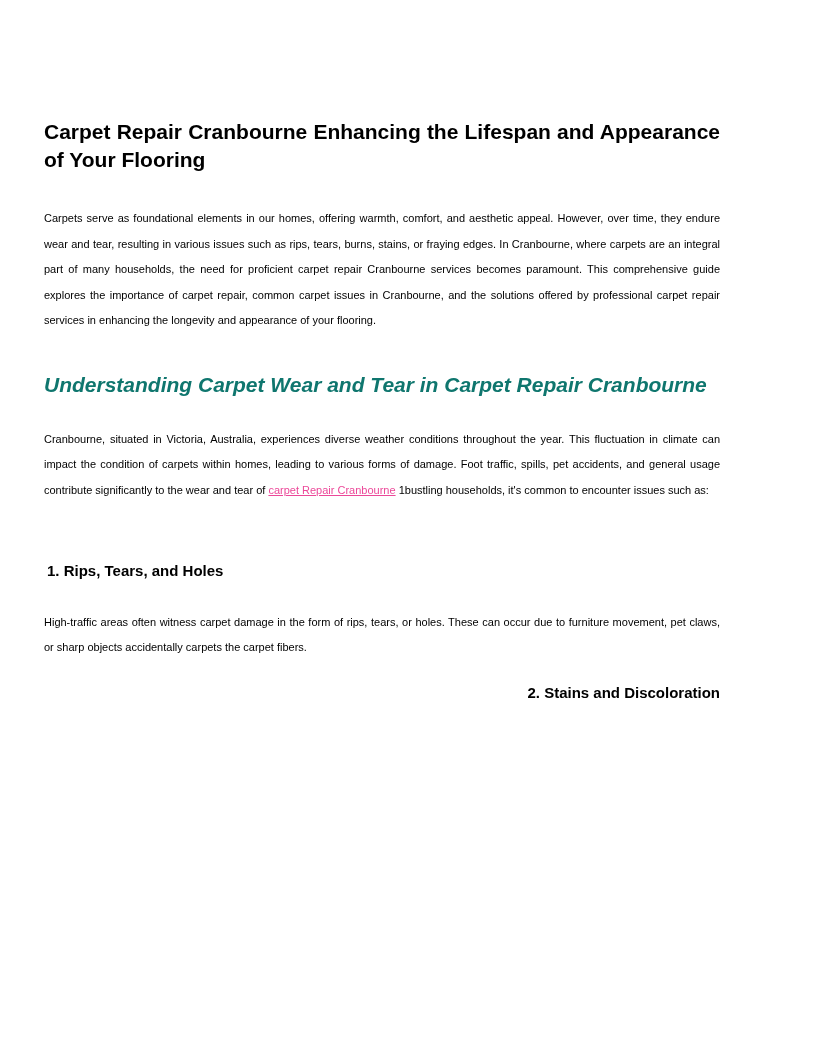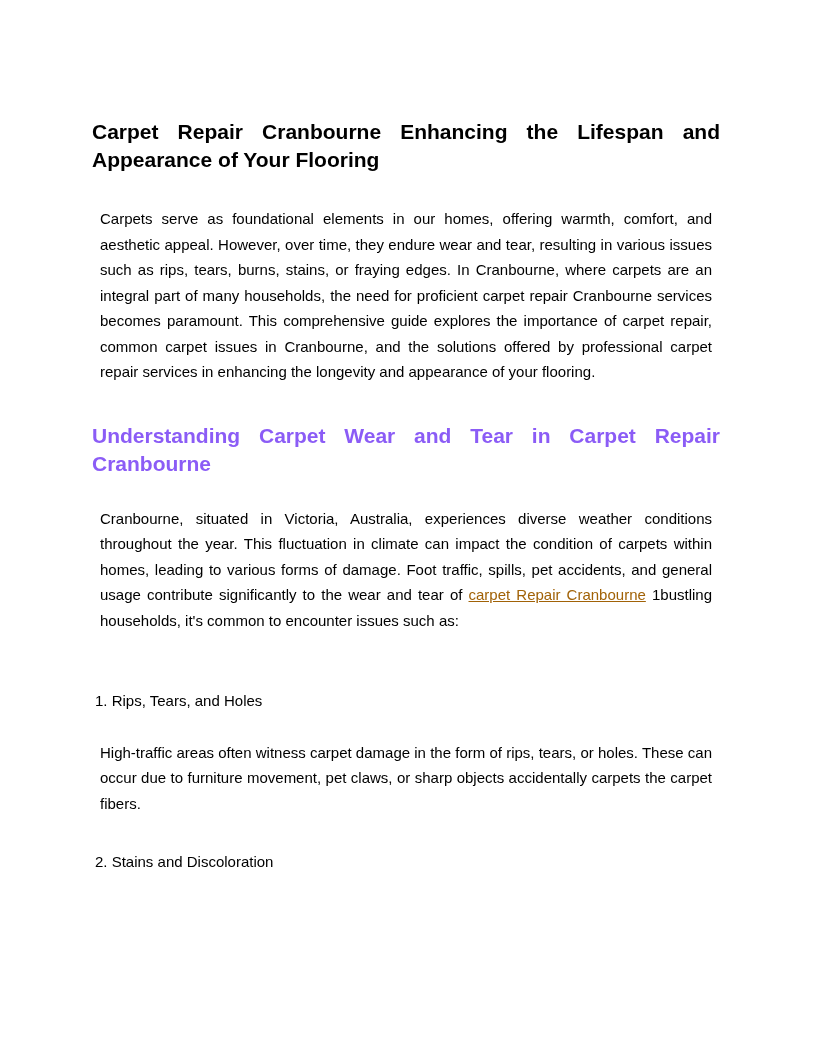--- a/index.html
+++ b/index.html
@@ -9,64 +9,65 @@
   }
   .page {
     position: relative;
     width: 816px;
     height: 1056px;
     margin: 0 auto;
     background: #ffffff;
     color: #000000;
     font-family: "Liberation Sans", "DejaVu Sans", sans-serif;
     box-sizing: border-box;
-    padding: 118px 96px 0 92px;
+    padding: 118px 96px 0 44px;
     overflow: hidden;
     border-radius: 8px;
   }
   .doc-title {
     margin: 0;
     font-size: 21px;
     line-height: 28px;
     font-weight: bold;
     text-align: justify;
     color: #000000;
   }
   .doc-h2 {
     margin: 37px 0 0 0;
     font-size: 21px;
     line-height: 28px;
     font-weight: bold;
     text-align: justify;
-    color: #8b5cf6;
+    color: #0f766e;
+    font-style: italic;
   }
   .body-para {
-    margin: 8px;
-    font-size: 15px;
+    margin: 0;
+    font-size: 11px;
     line-height: 25.5px;
     text-align: justify;
     color: #000000;
   }
   .para-intro   { margin-top: 32px; }
   .para-section { margin-top: 28px; }
   .para-sub     { margin-top: 26px; }
   .para-sub2    { margin-top: 28px; }
   .sub-heading {
     margin: 0;
     padding-left: 3px;
     font-size: 15px;
     line-height: 25.5px;
-    font-weight: normal;
+    font-weight: bold;
     text-align: left;
     color: #000000;
   }
   .sub-heading-1 { margin-top: 55px; }
-  .sub-heading-2 { margin-top: 33px; }
+  .sub-heading-2 { margin-top: 19px; text-align: right; }
   a.doc-link {
-    color: #a16207;
+    color: #ec4899;
     text-decoration: underline;
     cursor: pointer;
   }
 </style>
 </head>
 <body>
 
 <div class="page">
 
   <h1 class="doc-title">Carpet Repair Cranbourne Enhancing the Lifespan and Appearance of Your Flooring</h1>

